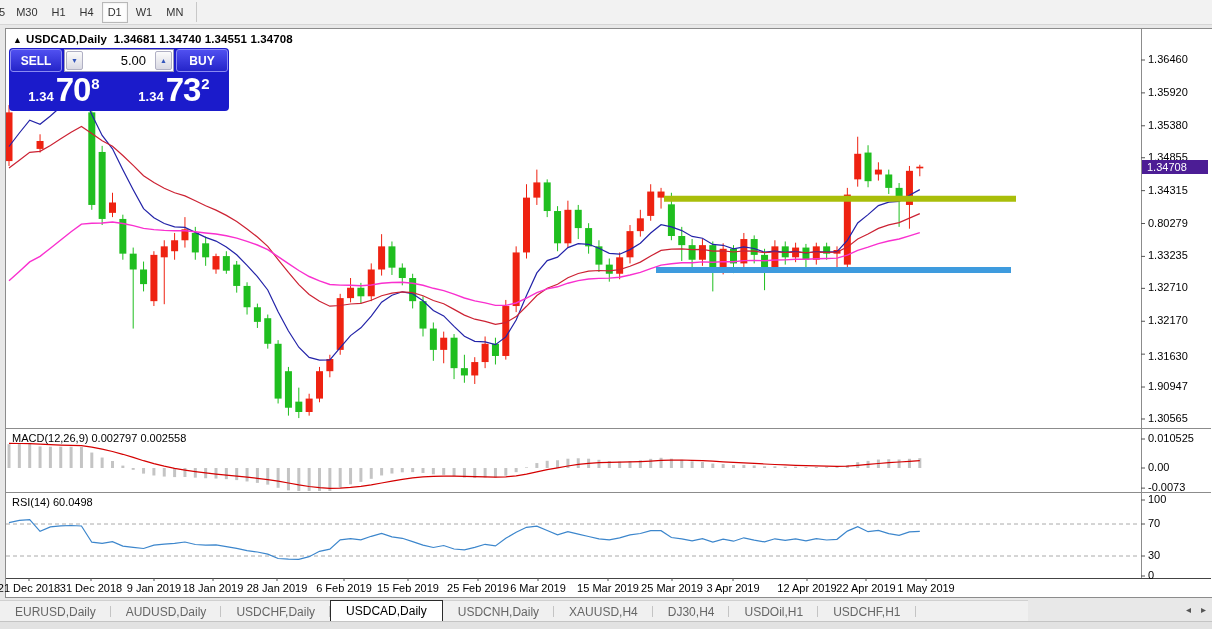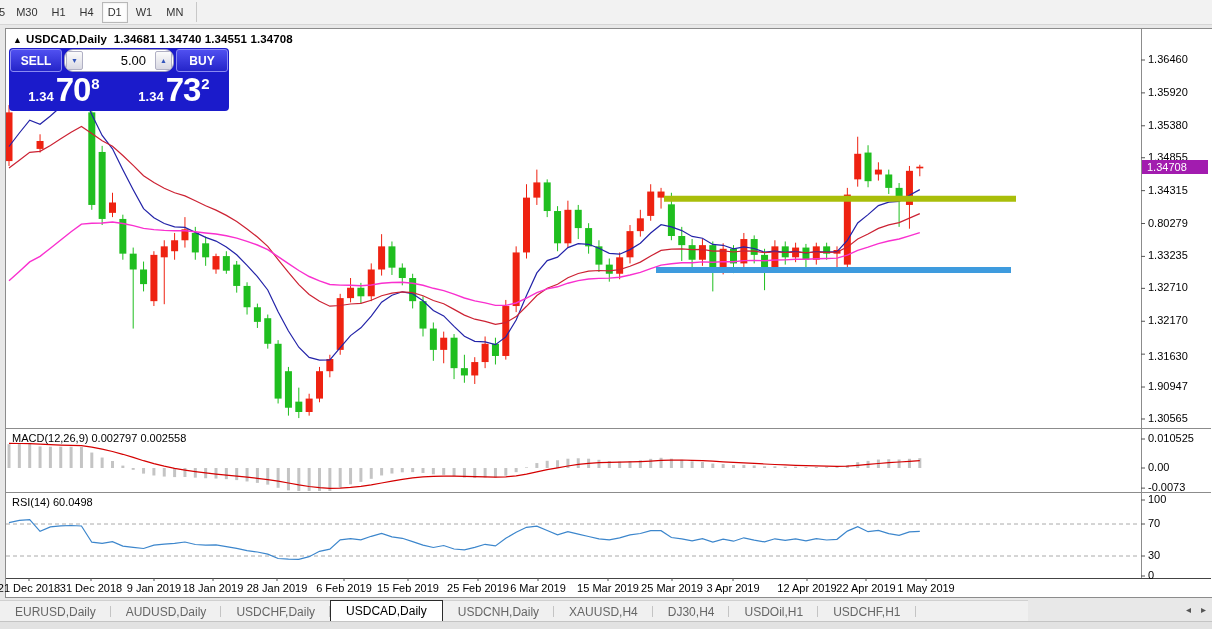--- a/index.html
+++ b/index.html
@@ -16,32 +16,32 @@
   
   #chartwin{position:absolute;left:5px;top:28px;width:1207px;height:570px;background:#ffffff;
     border:1px solid #8c8c8c;border-right:none;}
   #chartsvg{position:absolute;left:0;top:0;}
   #chart-header{position:absolute;left:7px;top:4px;font-size:11.5px;font-weight:bold;color:#000;
     z-index:2;letter-spacing:0.1px;}
   #chart-header .tri{font-size:9px;margin-right:4px;}
   .panel-label{position:absolute;left:6px;font-size:11px;color:#000;z-index:2;}
   
   .axlabel{position:absolute;left:1142px;font-size:11px;color:#000;z-index:2;white-space:nowrap;}
-  .pricemarker{position:absolute;left:1136px;width:66px;height:14px;background:#a21caf;color:#fff;
+  .pricemarker{position:absolute;left:1136px;width:66px;height:14px;background:#4c1d95;color:#fff;
     font-size:11px;line-height:14px;padding-left:5px;z-index:3;}
   .datelabel{position:absolute;top:553px;font-size:11px;color:#000;z-index:2;white-space:nowrap;
     transform:translateX(-50%);}
   
   #tradepanel{position:absolute;left:3px;top:19px;width:220px;height:63px;background:#1b1bcb;
     border-radius:4px;z-index:5;padding:1px;}
   #tp-row1{display:flex;height:23px;gap:2px;}
   .tpbtn{flex:0 0 52px;background:linear-gradient(#5050f0,#2424c9);border:1px solid #8a8af2;
     border-radius:3px;color:#fff;font-size:12px;font-weight:bold;display:flex;align-items:center;
     justify-content:center;cursor:pointer;}
-  #tp-stepper{flex:1;background:#fff;border:1px solid #9a9ab8;border-radius:9px;display:flex;
+  #tp-stepper{flex:1;background:#fff;border:1px solid #9a9ab8;border-radius:0;display:flex;
     align-items:stretch;overflow:hidden;}
   .spinbtn{width:17px;background:linear-gradient(#fbfbfb,#d9d9e3);border:1px solid #b0b0c4;
     margin:1px;border-radius:2px;color:#3355bb;font-size:7px;display:flex;align-items:center;
     justify-content:center;cursor:pointer;}
   #vol-value{flex:1;font-size:13px;color:#000;display:flex;align-items:center;
     justify-content:flex-end;padding-right:8px;}
   #tp-row2{display:flex;height:37px;gap:2px;margin-top:1px;}
   .pricecell{flex:1;background:#1b1bcb;display:flex;align-items:baseline;justify-content:center;
     color:#fff;cursor:pointer;}
   .pc-prefix{font-size:13px;font-weight:bold;margin-right:2px;}

